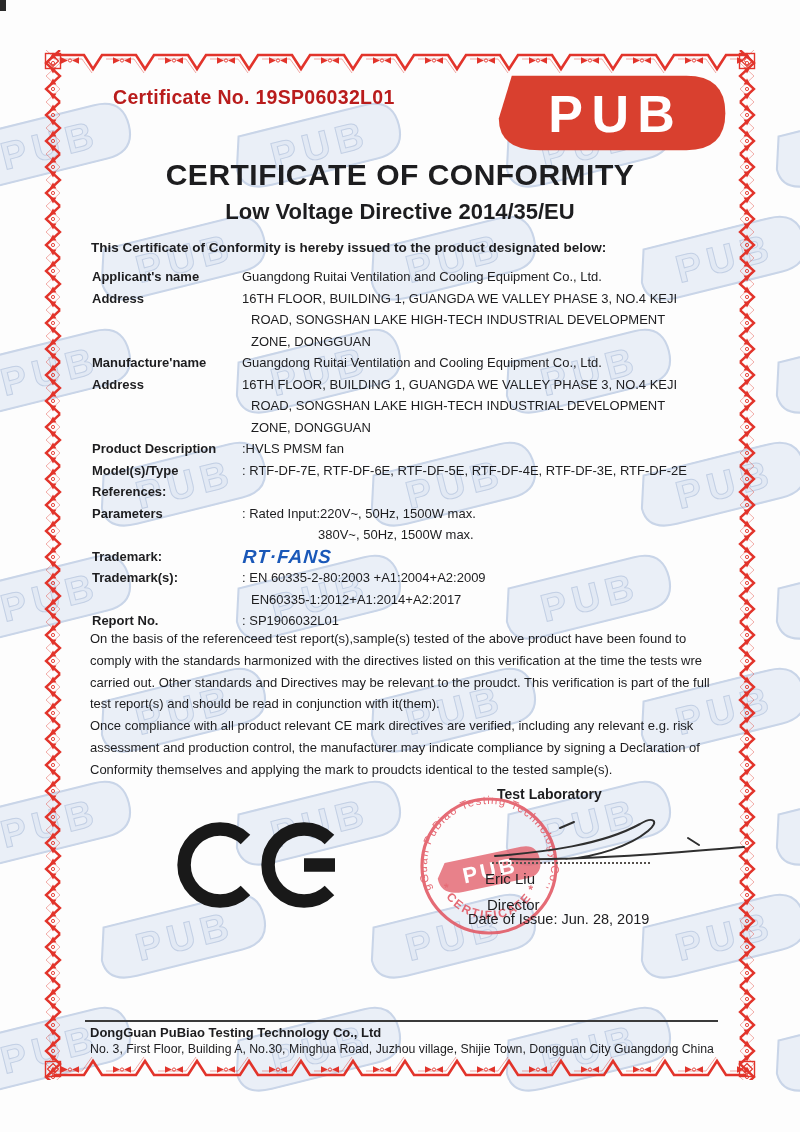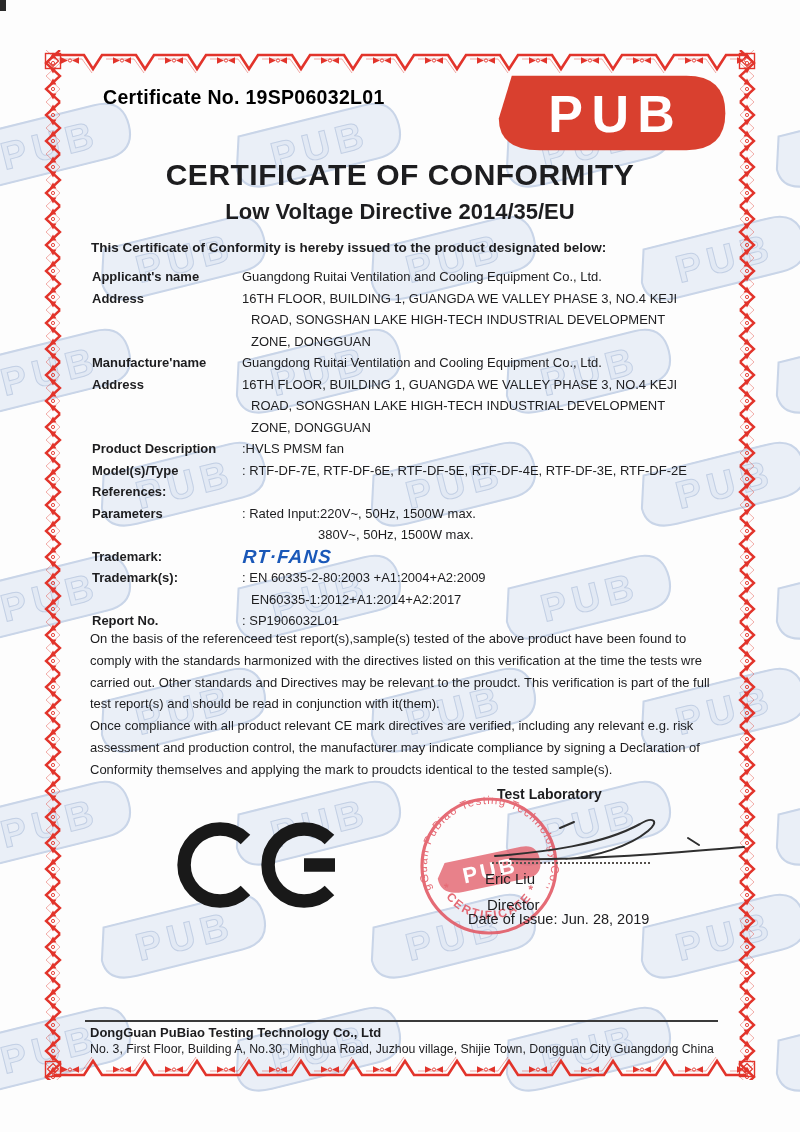--- a/index.html
+++ b/index.html
@@ -23,21 +23,21 @@
   .wm svg{transform:rotate(-14deg);}
   .content{position:absolute;inset:0;z-index:3;}
   .border-layer{position:absolute;inset:0;z-index:2;pointer-events:none;}
   .b-top{position:absolute;left:54px;top:50px;}
   .b-bottom{position:absolute;left:54px;top:1056px;transform:scaleY(-1);}
   .b-left{position:absolute;left:42px;top:50px;}
   .b-right{position:absolute;left:736px;top:50px;transform:scaleX(-1);}
   .corner{position:absolute;}
   .scan-mark{position:absolute;left:0;top:0;width:6px;height:11px;background:#2a2a2a;}
 
-  .cert-no{position:absolute;left:103px;top:86px;font-size:19.5px;font-weight:bold;letter-spacing:.3px;color:#000000;}
+  .cert-no{position:absolute;left:113px;top:86px;font-size:19.5px;font-weight:bold;letter-spacing:.3px;color:#b91c1c;}
   .pub-logo{position:absolute;left:488px;top:74px;}
 
   .title{position:absolute;left:0;top:158px;width:100%;text-align:center;font-size:30px;font-weight:bold;letter-spacing:.5px;}
   .subtitle{position:absolute;left:0;top:199px;width:100%;text-align:center;font-size:22px;font-weight:bold;}
 
   .intro{position:absolute;left:91px;top:240px;font-size:13.5px;font-weight:bold;}
 
   .fields{position:absolute;left:92px;top:266px;width:660px;font-size:13px;}
   .field-row{display:flex;}
   .f-label{width:150px;flex:none;font-weight:bold;line-height:21.5px;}

